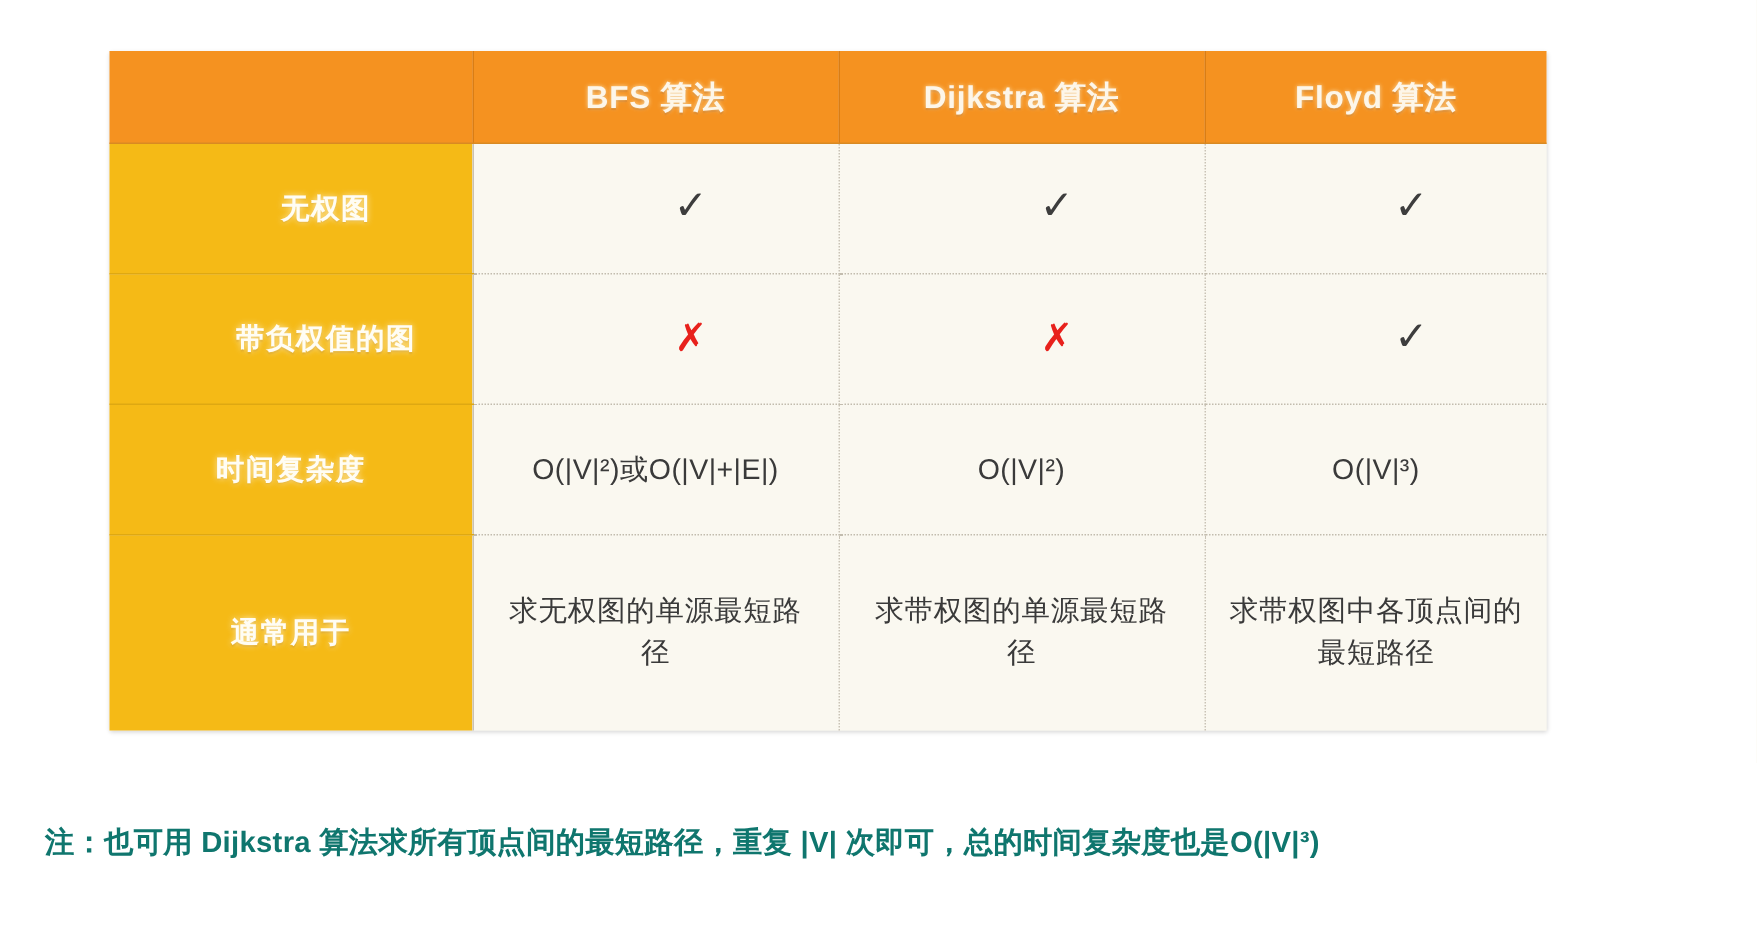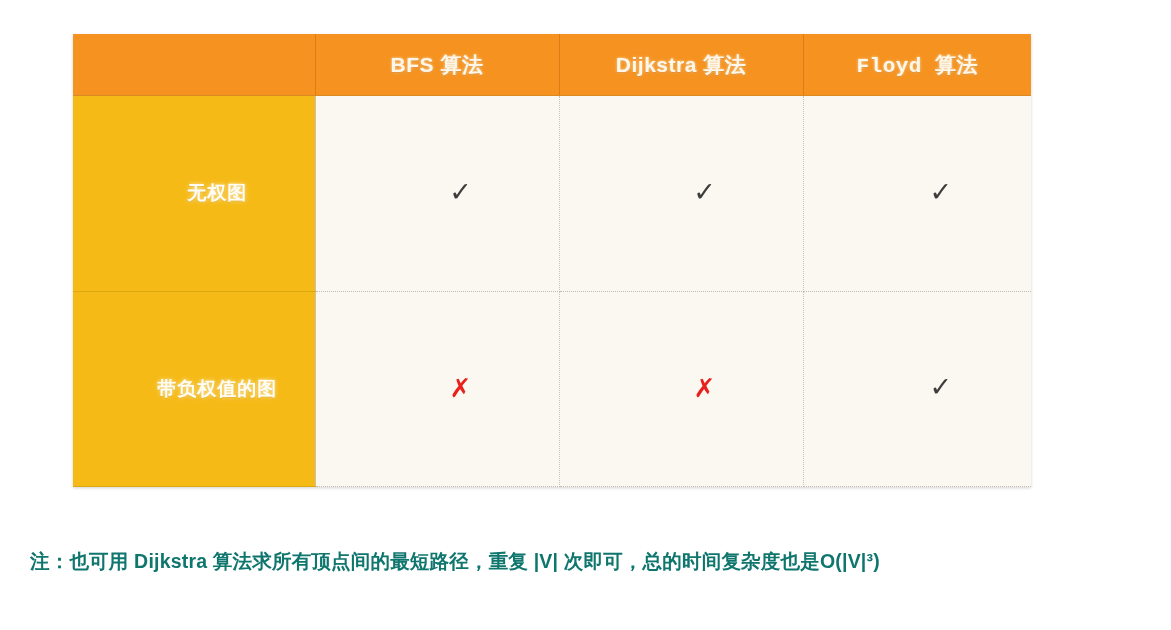--- a/index.html
+++ b/index.html
@@ -48,21 +48,21 @@
     background: #f59220;
     height: 61px;
     color: #fdf6e9;
     font-size: 21px;
     font-weight: 600;
     letter-spacing: 0.5px;
     text-shadow: 0 0 3px rgba(255,235,190,0.85), 0 1px 1px rgba(150,70,0,0.35);
     border-right: 1px solid #d97d14;
     border-bottom: 1px solid #d98a22;
   }
-  tr.head th:last-child { border-right: none; font-family: Liberation Mono, monospace; }
+  tr.head th:last-child { border-right: none; }
   tr.head th.corner { border-right: 1px solid #d97d14; }
 
   
   td.rowlabel, th.rowlabel {
     background: #f5ba16;
     color: #fffdf4;
     font-size: 19px;
     font-weight: 600;
     letter-spacing: 1px;
     text-shadow: 0 0 4px rgba(255,240,200,0.9), 0 1px 1px rgba(170,110,0,0.3);
@@ -159,19 +159,37 @@
 
 
       <tr class="r3">
         <td class="rowlabel">带负权值的图</td>
         <td class="cell"><span class="mark-no">✗</span></td>
         <td class="cell"><span class="mark-no">✗</span></td>
         <td class="cell"><span class="mark-yes">✓</span></td>
       </tr>
 
 
+      <tr class="r5">
+        <td class="rowlabel">时间复杂度</td>
+        <td class="cell"><span class="complexity">O(|V|²)或O(|V|+|E|)</span></td>
+        <td class="cell"><span class="complexity">O(|V|²)</span></td>
+        <td class="cell"><span class="complexity">O(|V|³)</span></td>
+      </tr>
 
+      <tr class="r6 last-row">
+        <td class="rowlabel">通常用于</td>
+        <td class="cell">
+            <span class="usage">求无权图的单源最短路径</span>
+          </td>
+        <td class="cell">
+            <span class="usage">求带权图的单源最短路径</span>
+          </td>
+        <td class="cell">
+            <span class="usage">求带权图中各顶点间的最短路径</span>
+          </td>
+      </tr>
 
     </tbody>
   </table>
 </div>
 
 <div id="note">注：也可用 Dijkstra 算法求所有顶点间的最短路径，重复 |V| 次即可，总的时间复杂度也是O(|V|³)</div>
 
 </body></html>

